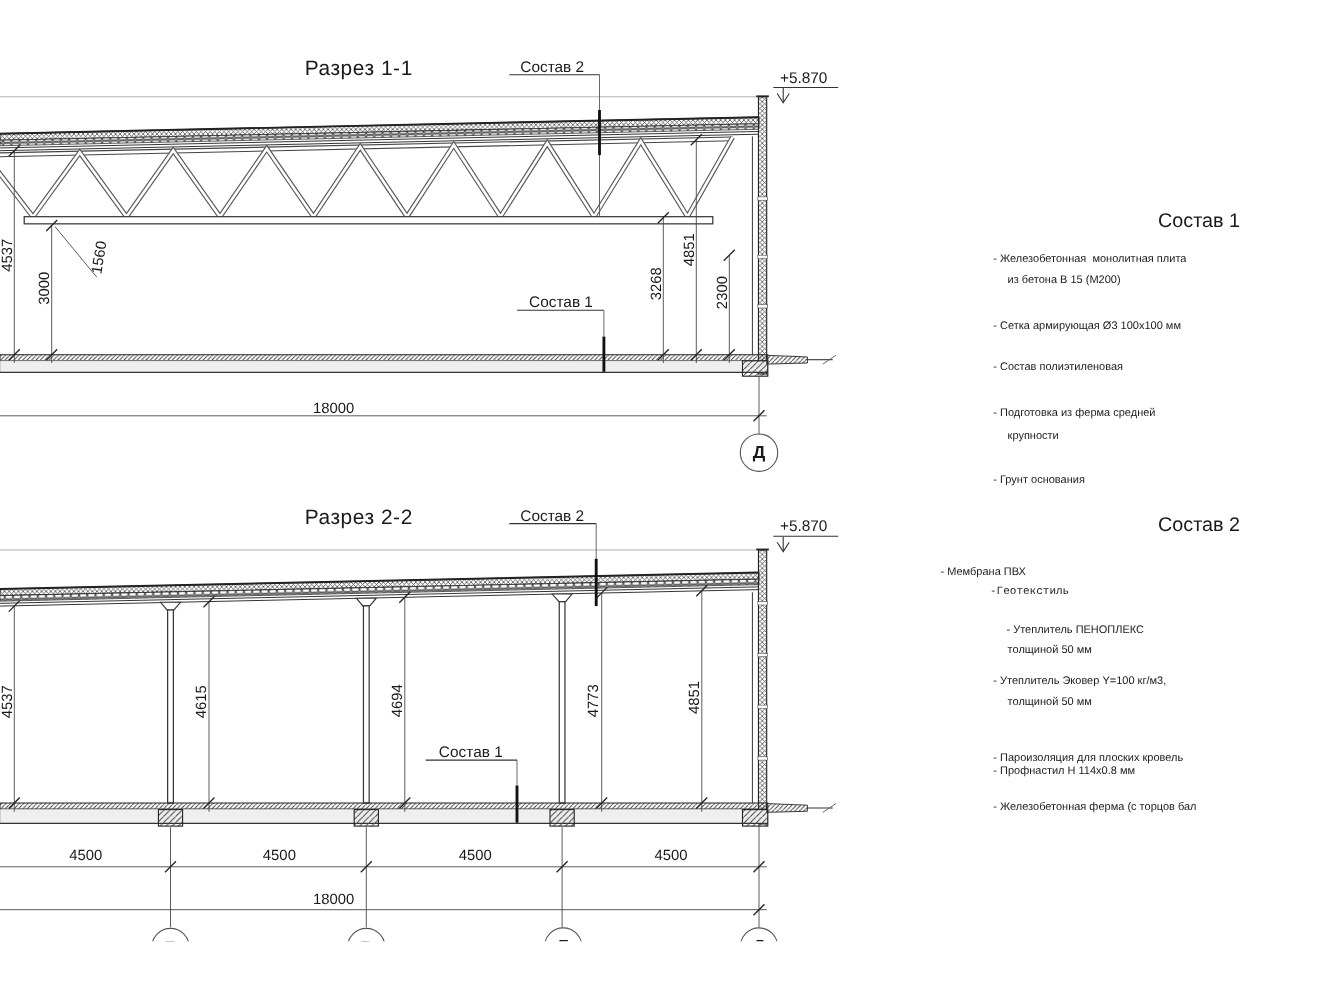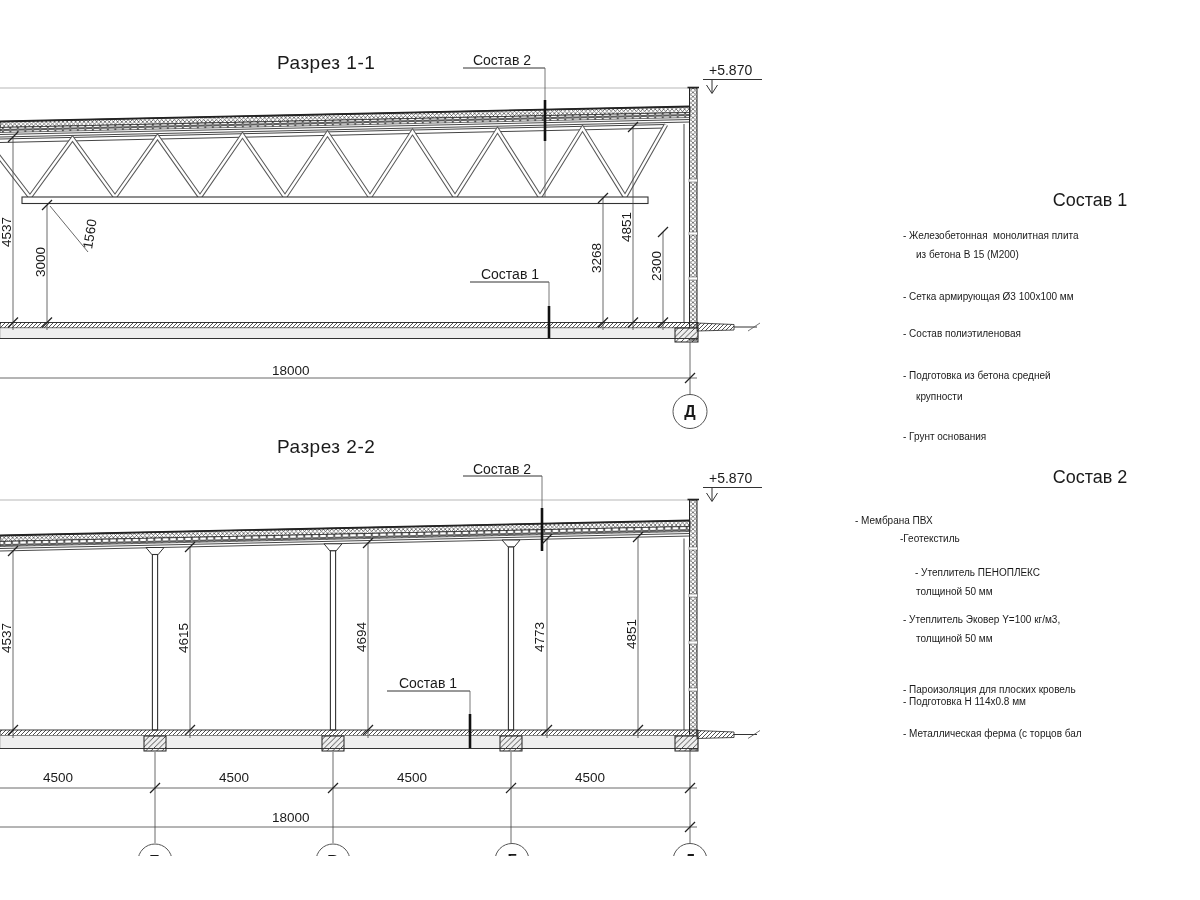--- a/index.html
+++ b/index.html
@@ -6,21 +6,21 @@
   .canvas{position:relative;width:1200px;height:856px;background:#fff;overflow:hidden;
           font-family:"Liberation Sans", sans-serif;color:#1a1a1a;}
   svg{position:absolute;left:0;top:0;}
   .txt{position:absolute;white-space:pre;color:#1a1a1a;}
   .title{font-size:19px;letter-spacing:0.5px;}
   .callout{font-size:14px;text-align:center;}
   .elev{font-size:14px;}
   .vdim{position:absolute;font-size:13.5px;white-space:nowrap;
         transform:translate(-50%,-50%) rotate(-90deg);}
   .vdim-sl{transform:translate(-50%,-50%) rotate(-81deg);}
-  .hdim{font-size:13.5px;text-align:left;}
+  .hdim{font-size:13.5px;text-align:right;}
   .axis{font-size:16px;font-weight:600;text-align:center;}
   .note-line{position:absolute;font-size:10px;white-space:pre;}
   .note-title{position:absolute;font-size:18px;text-align:center;}
 </style>
 </head>
 <body>
 
 <div class="canvas">
 
 <svg width="1200" height="900" viewBox="0 0 1200 900">
@@ -205,21 +205,21 @@
 <div class="txt elev" style="left:709px;top:62px;">+5.870</div>
 <div class="vdim" style="left:6px;top:232px;">4537</div>
 <div class="vdim vdim-sl" style="left:90px;top:234px;">1560</div>
 <div class="vdim" style="left:40px;top:262px;">3000</div>
 <div class="vdim" style="left:596px;top:258px;">3268</div>
 <div class="vdim" style="left:626px;top:227px;">4851</div>
 <div class="vdim" style="left:656px;top:266px;">2300</div>
 <div class="txt hdim" style="left:272px;top:363px;width:50px;">18000</div>
 <div class="txt axis" style="left:673px;top:403px;width:34px;">Д</div>
 
-<div class="txt title" style="left:277px;top:436px;">Разрез 2-2</div>
+<div class="txt title" style="left:277px;top:460px;">Разрез 2-2</div>
 <div class="txt callout" style="left:460px;top:461px;width:84px;">Состав 2</div>
 <div class="txt callout" style="left:386px;top:675px;width:84px;">Состав 1</div>
 <div class="txt elev" style="left:709px;top:470px;">+5.870</div>
 <div class="vdim" style="left:6px;top:638px;">4537</div>
 <div class="vdim" style="left:183px;top:638px;">4615</div>
 <div class="vdim" style="left:361px;top:637px;">4694</div>
 <div class="vdim" style="left:539px;top:637px;">4773</div>
 <div class="vdim" style="left:631px;top:634px;">4851</div>
 <div class="txt hdim" style="left:43px;top:770px;width:50px;">4500</div>
 <div class="txt hdim" style="left:219px;top:770px;width:50px;">4500</div>
@@ -230,29 +230,29 @@
 <div class="txt axis" style="left:316px;top:853px;width:34px;">В</div>
 <div class="txt axis" style="left:495px;top:852px;width:34px;">Г</div>
 <div class="txt axis" style="left:673px;top:852px;width:34px;">Д</div>
 
 <div>
   <div class="note-title" style="left:980px;top:190px;width:220px;">Состав 1</div>
   <div class="note-line" style="left:903px;top:230px;">- Железобетонная  монолитная плита</div>
   <div class="note-line" style="left:916px;top:249px;">из бетона В 15 (М200)</div>
   <div class="note-line" style="left:903px;top:291px;">- Сетка армирующая Ø3 100х100 мм</div>
   <div class="note-line" style="left:903px;top:328px;">- Состав полиэтиленовая</div>
-  <div class="note-line" style="left:903px;top:370px;">- Подготовка из бетона средней</div>
+  <div class="note-line" style="left:903px;top:370px;">- Подготовка из ферма средней</div>
   <div class="note-line" style="left:916px;top:391px;">крупности</div>
   <div class="note-line" style="left:903px;top:431px;">- Грунт основания</div>
 
   <div class="note-title" style="left:980px;top:467px;width:220px;">Состав 2</div>
   <div class="note-line" style="left:855px;top:515px;">- Мембрана ПВХ</div>
-  <div class="note-line" style="left:900px;top:533px;">-Геотекстиль</div>
+  <div class="note-line" style="left:900px;top:533px;font-family:Liberation Mono, monospace;">-Геотекстиль</div>
   <div class="note-line" style="left:903px;top:567px;margin-left:12px;">- Утеплитель ПЕНОПЛЕКС</div>
   <div class="note-line" style="left:916px;top:586px;">толщиной 50 мм</div>
   <div class="note-line" style="left:903px;top:614px;">- Утеплитель Эковер Y=100 кг/м3,</div>
   <div class="note-line" style="left:916px;top:633px;">толщиной 50 мм</div>
   <div class="note-line" style="left:903px;top:664px;margin-top:20px;">- Пароизоляция для плоских кровель</div>
-  <div class="note-line" style="left:903px;top:696px;">- Подготовка Н 114х0.8 мм</div>
-  <div class="note-line" style="left:903px;top:728px;">- Металлическая ферма (с торцов бал</div>
+  <div class="note-line" style="left:903px;top:696px;">- Профнастил Н 114х0.8 мм</div>
+  <div class="note-line" style="left:903px;top:728px;">- Железобетонная ферма (с торцов бал</div>
 </div>
 
 </div>
 
 </body></html>

